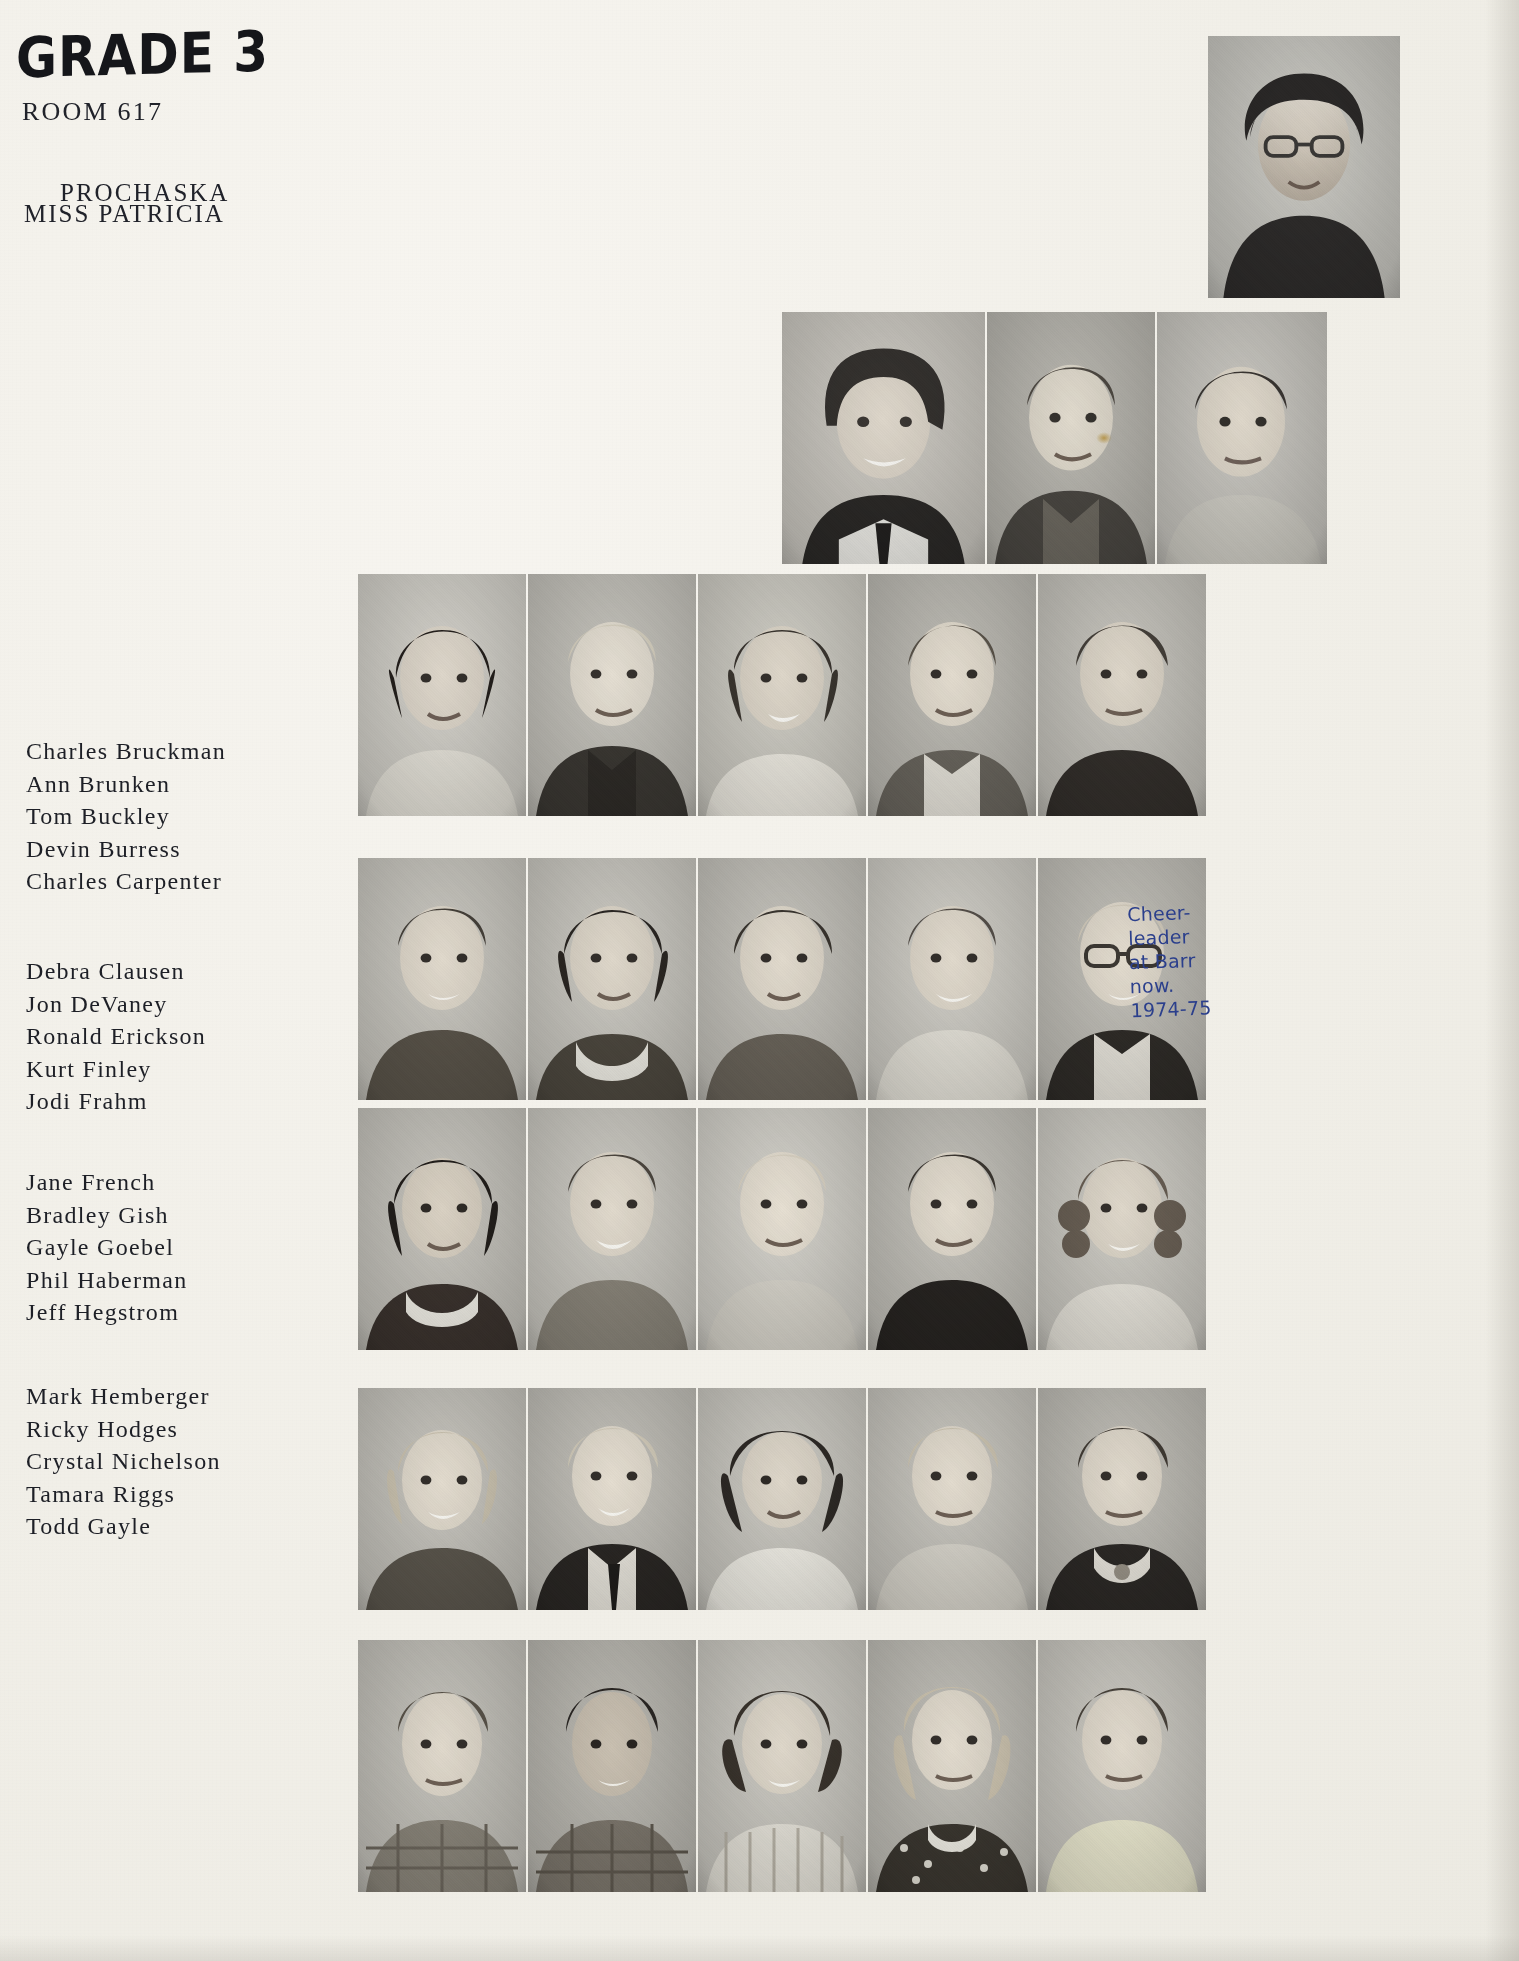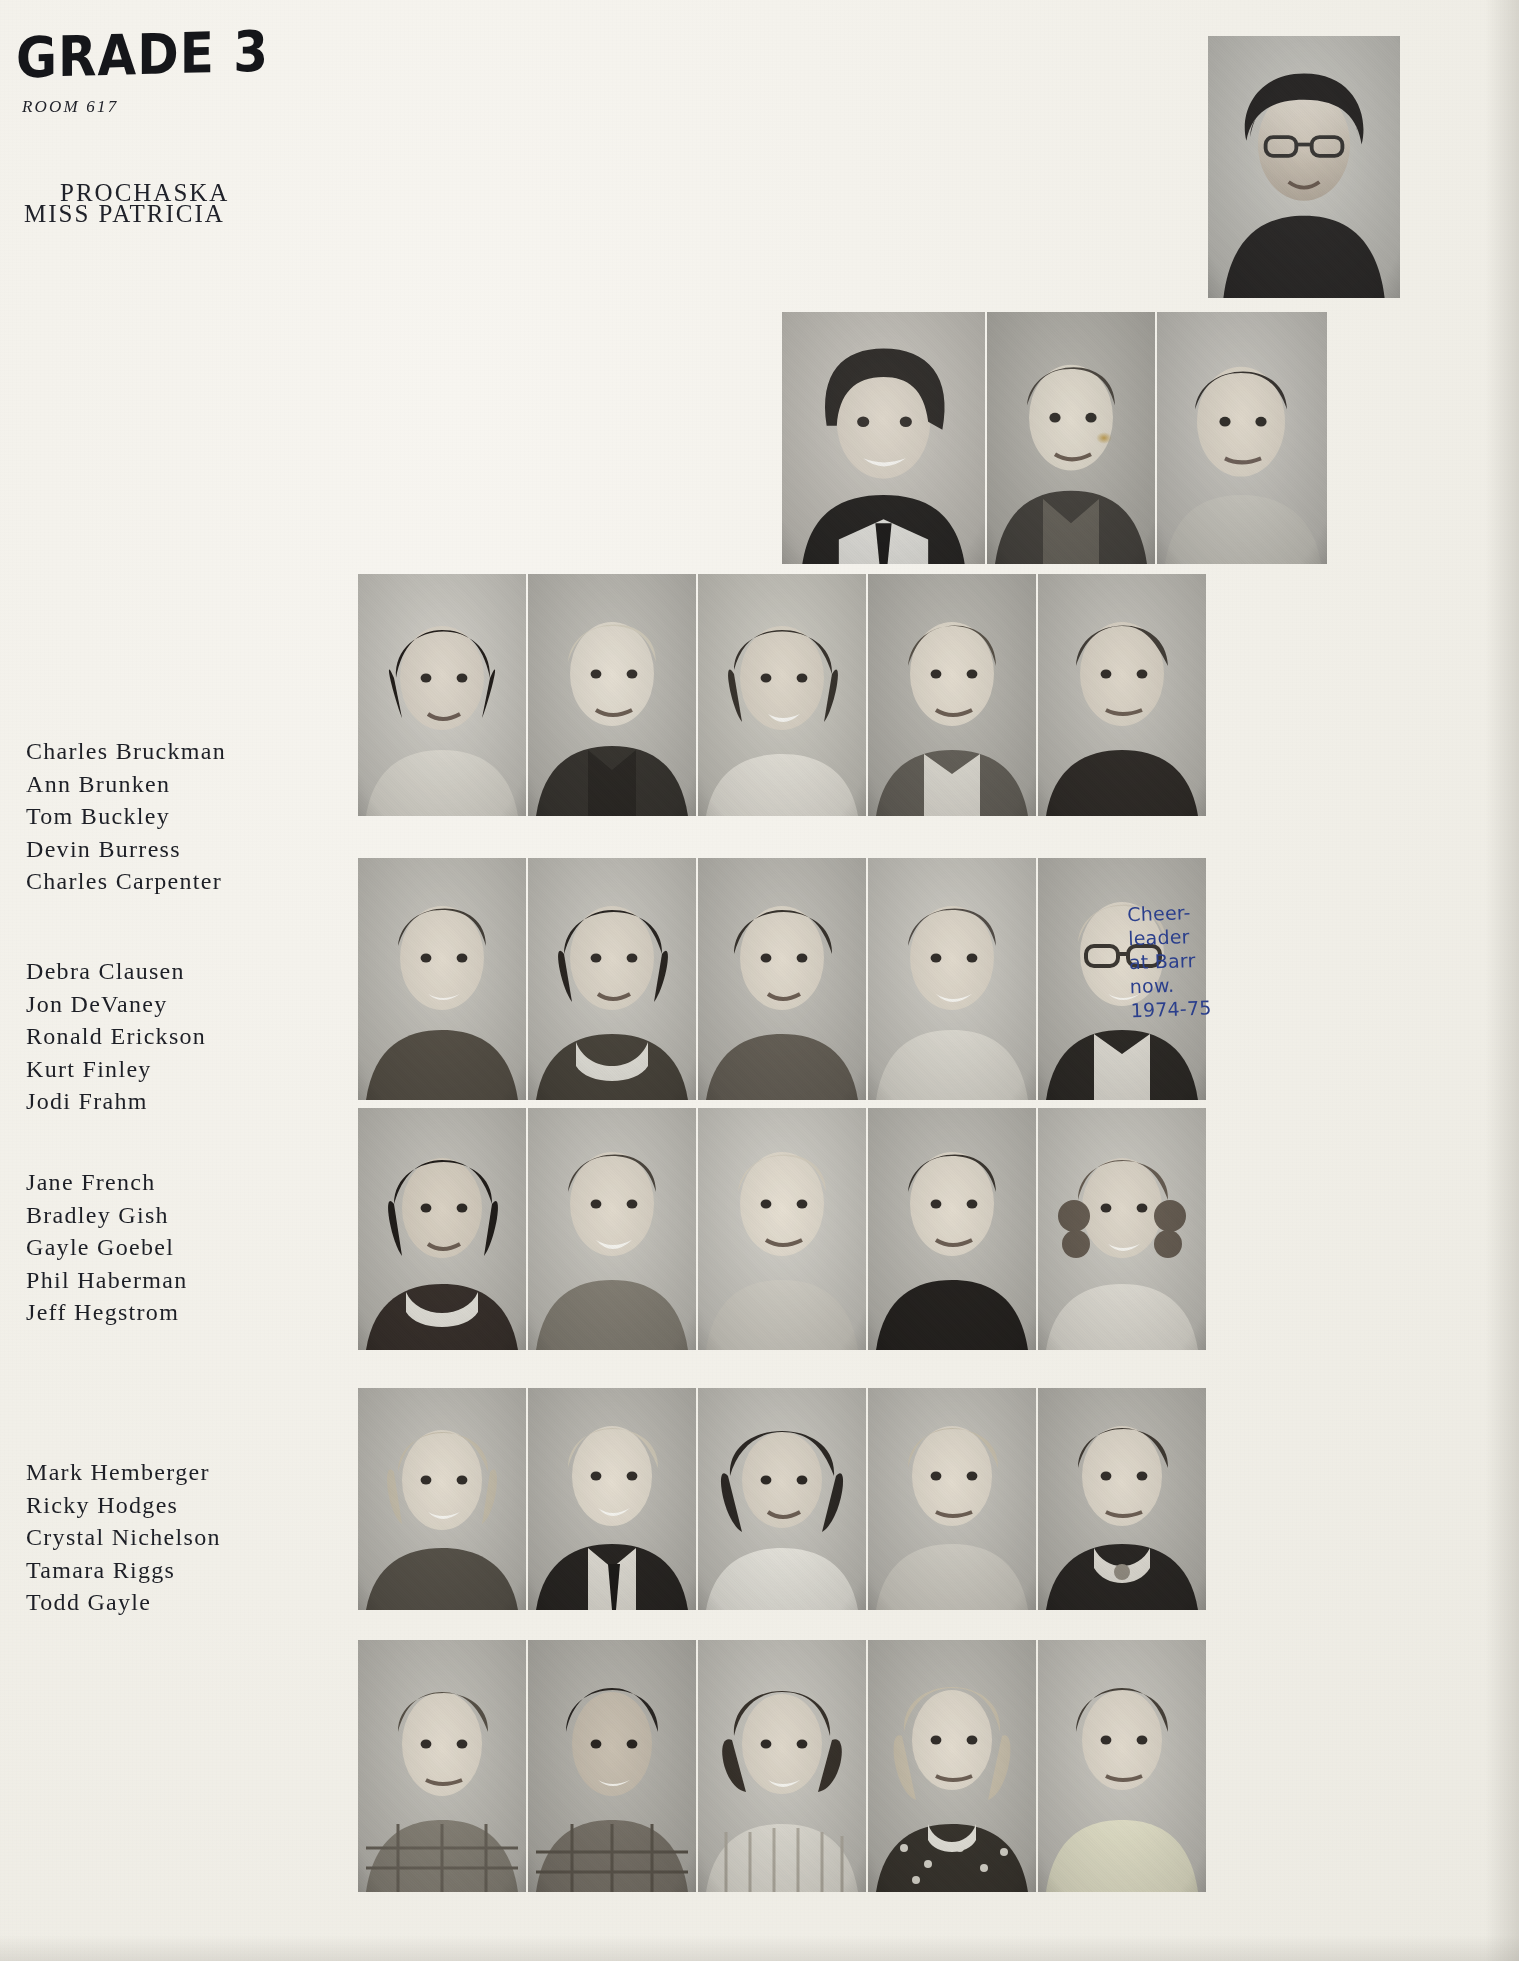--- a/index.html
+++ b/index.html
@@ -44,24 +44,23 @@
     font-size: 50px;
     letter-spacing: 1px;
     color: #15161a;
     transform: skewY(-1.6deg) scaleY(1.12);
     transform-origin: left top;
   }
   #room-number {
     position: absolute;
     left: 22px;
     top: 97px;
-    font-size: 17px;
+    font-size: 26px;
     letter-spacing: 2.2px;
     color: #20222a;
-    font-style: italic;
   }
   #teacher-line1 {
     position: absolute;
     left: 24px;
     top: 152px;
     font-size: 25px;
     letter-spacing: 2.0px;
     color: #20222a;
     margin-top: 48px;
   }
@@ -178,21 +177,21 @@
   </div>
 
   <div class="name-block" style="top:1166px">
     <div>Jane French</div>
     <div>Bradley Gish</div>
     <div>Gayle Goebel</div>
     <div>Phil Haberman</div>
     <div>Jeff Hegstrom</div>
   </div>
 
-  <div class="name-block" style="top:1456px">
+  <div class="name-block" style="top:1380px">
     <div>Mark Hemberger</div>
     <div>Ricky Hodges</div>
     <div>Crystal Nichelson</div>
     <div>Tamara Riggs</div>
     <div>Todd Gayle</div>
   </div>
 
   <div class="photo-row" style="left:1208px; top:36px;">
     <div class="photo" style="width:192px;height:262px">
       <div class="bgwash"></div>

